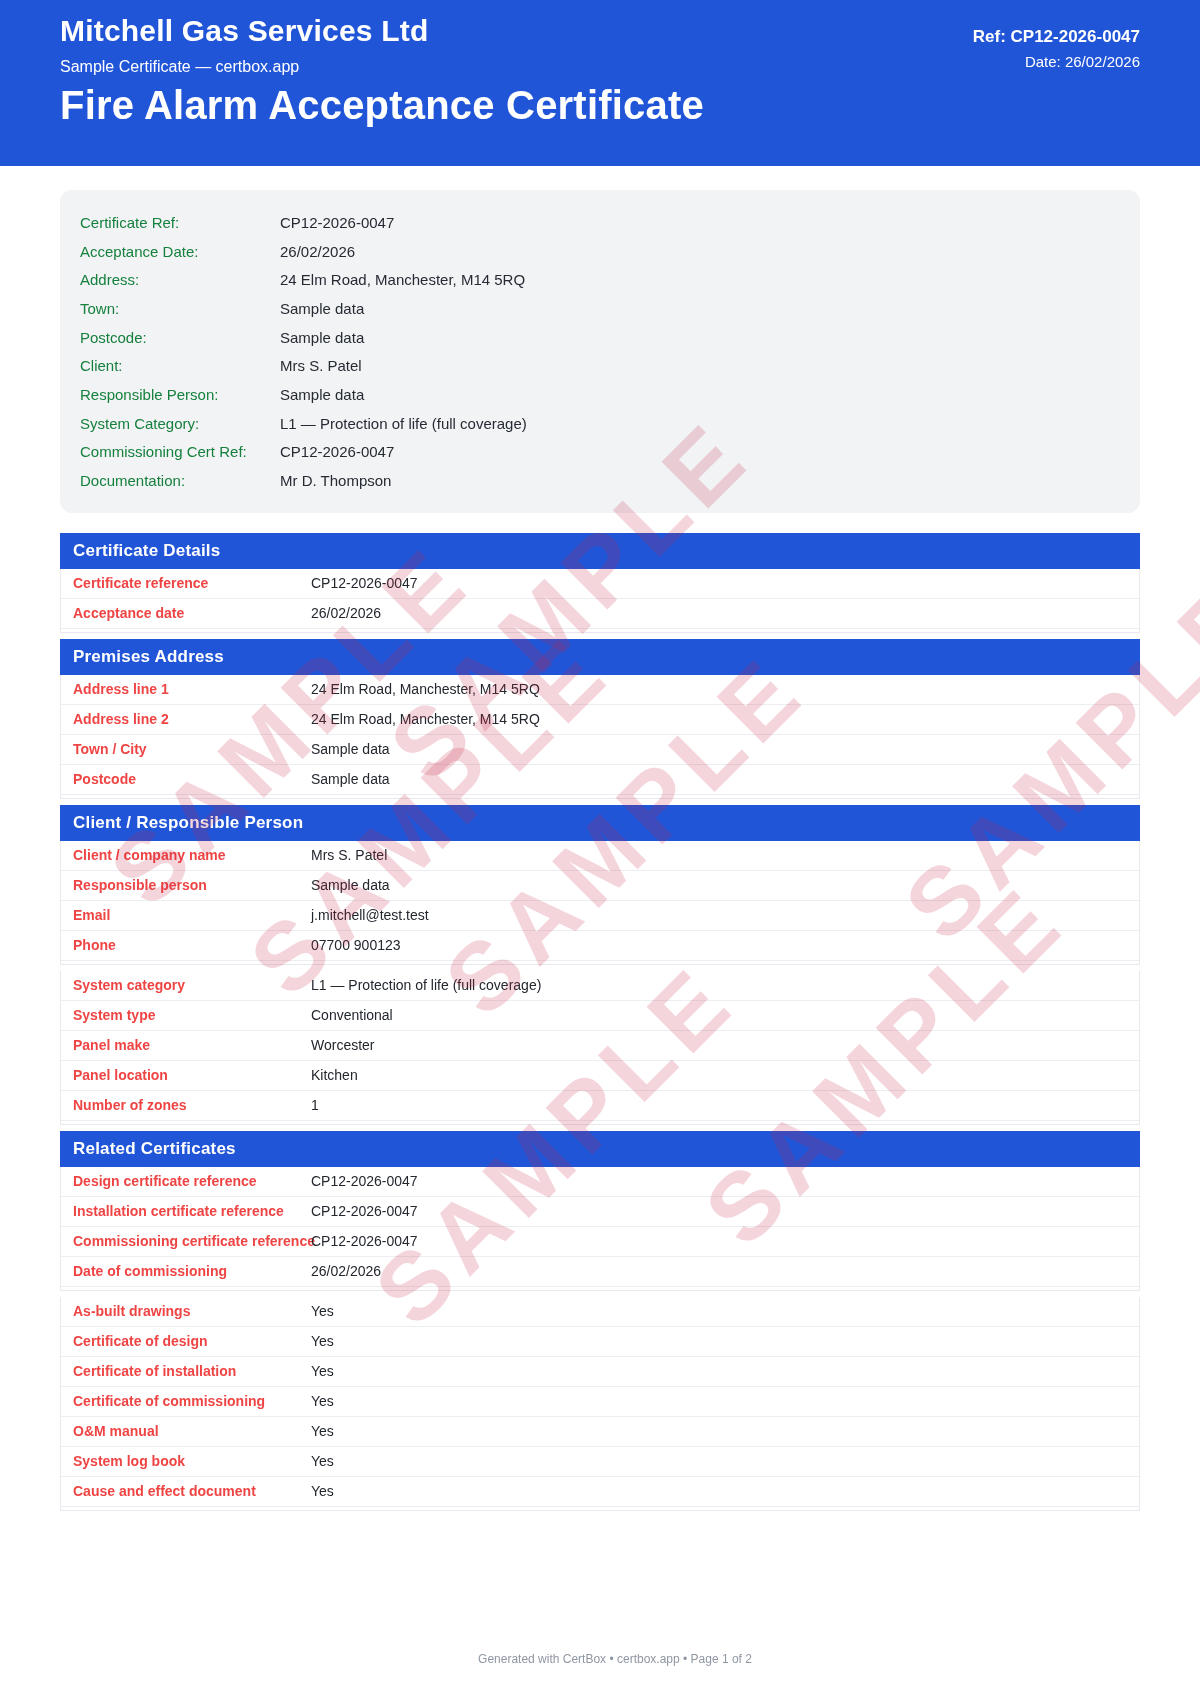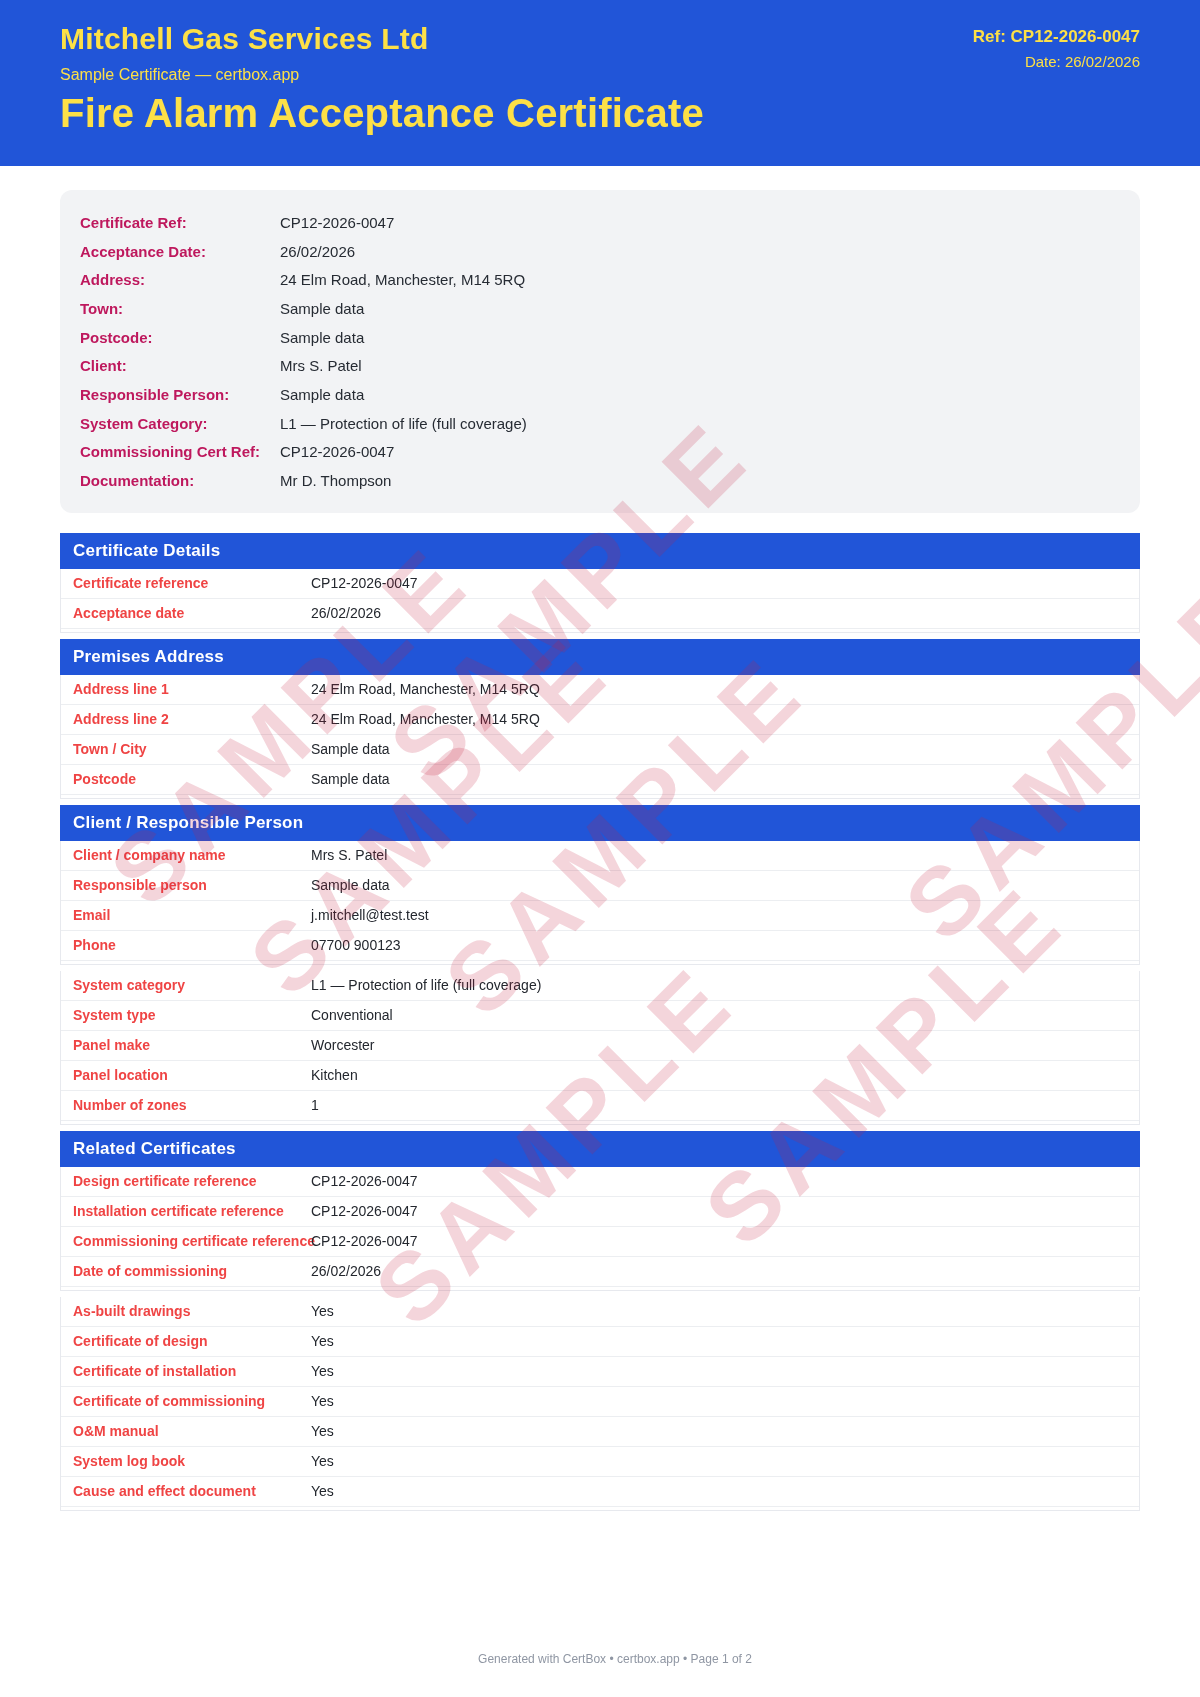--- a/index.html
+++ b/index.html
@@ -8,40 +8,40 @@
     background:#ffffff;
     font-family:"Liberation Sans","DejaVu Sans",sans-serif;
     position:relative;overflow:hidden;
     -webkit-font-smoothing:antialiased;
   }
   .page{position:relative;width:1200px;height:1697px;}
 
   
   .header{
     position:absolute;top:0;left:0;width:1200px;height:166px;
-    background:#2155d8;color:#fde047;box-sizing:border-box;
-    padding:22px 60px 0 60px;
+    background:#2155d8;color:#ffffff;box-sizing:border-box;
+    padding:14px 60px 0 60px;
   }
   .co-name{font-size:30px;font-weight:700;line-height:34px;letter-spacing:.2px;}
   .subtitle{font-size:16px;line-height:20px;margin-top:9px;font-weight:400;}
   .doc-title{font-size:40px;font-weight:700;line-height:44px;margin-top:6px;letter-spacing:.2px;}
   .h-right{position:absolute;top:26px;right:60px;text-align:right;}
   .h-ref{font-size:17px;font-weight:700;line-height:22px;}
   .h-date{font-size:15px;font-weight:400;line-height:20px;margin-top:4px;}
 
   
   .content{position:absolute;top:166px;left:60px;width:1080px;}
 
   
   .summary-box{
     margin-top:24px;background:#f2f3f5;border-radius:12px;
     padding:18px 20px;box-sizing:border-box;
   }
   .srow{display:flex;align-items:center;height:28.7px;font-size:15px;}
-  .srow .slabel{width:200px;flex-shrink:0;color:#be185d;font-weight:700;white-space:nowrap;}
+  .srow .slabel{width:200px;flex-shrink:0;color:#15803d;font-weight:400;white-space:nowrap;}
   .srow .svalue{color:#262b33;font-weight:400;white-space:nowrap;}
 
   
   .sections{margin-top:20px;}
   .section{margin-bottom:6px;border:1px solid #e7e9ee;border-top:none;
            padding-bottom:3px;box-sizing:border-box;}
   .band{
     height:36px;background:#2155d8;color:#ffffff;display:flex;align-items:center;
     padding-left:13px;font-size:17px;font-weight:700;letter-spacing:.2px;
     margin:0 -1px; 

